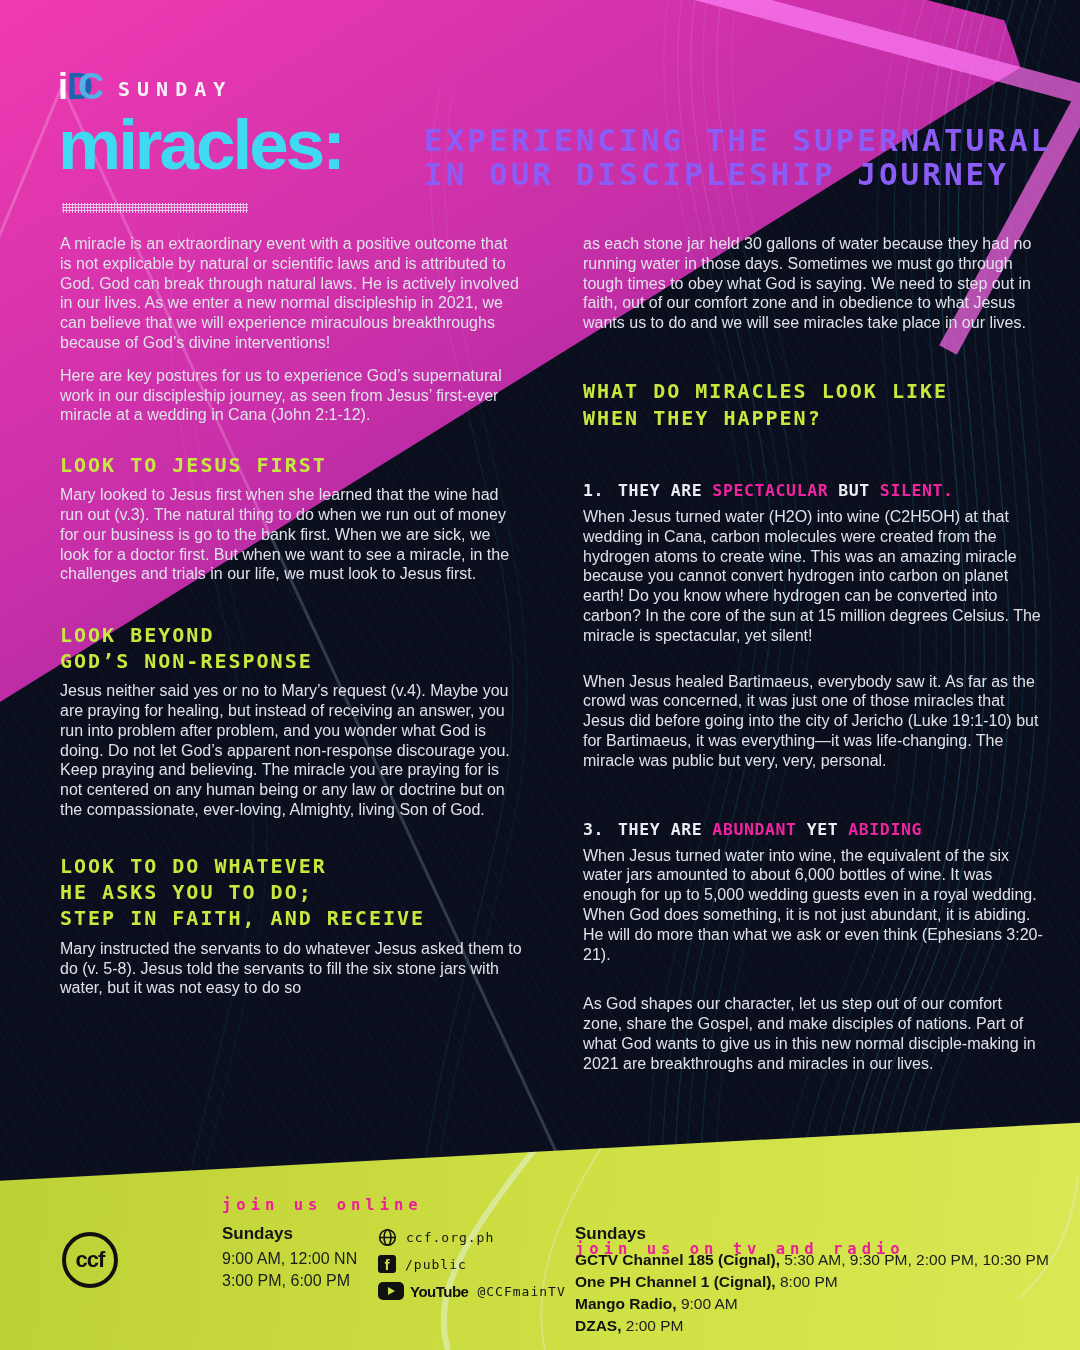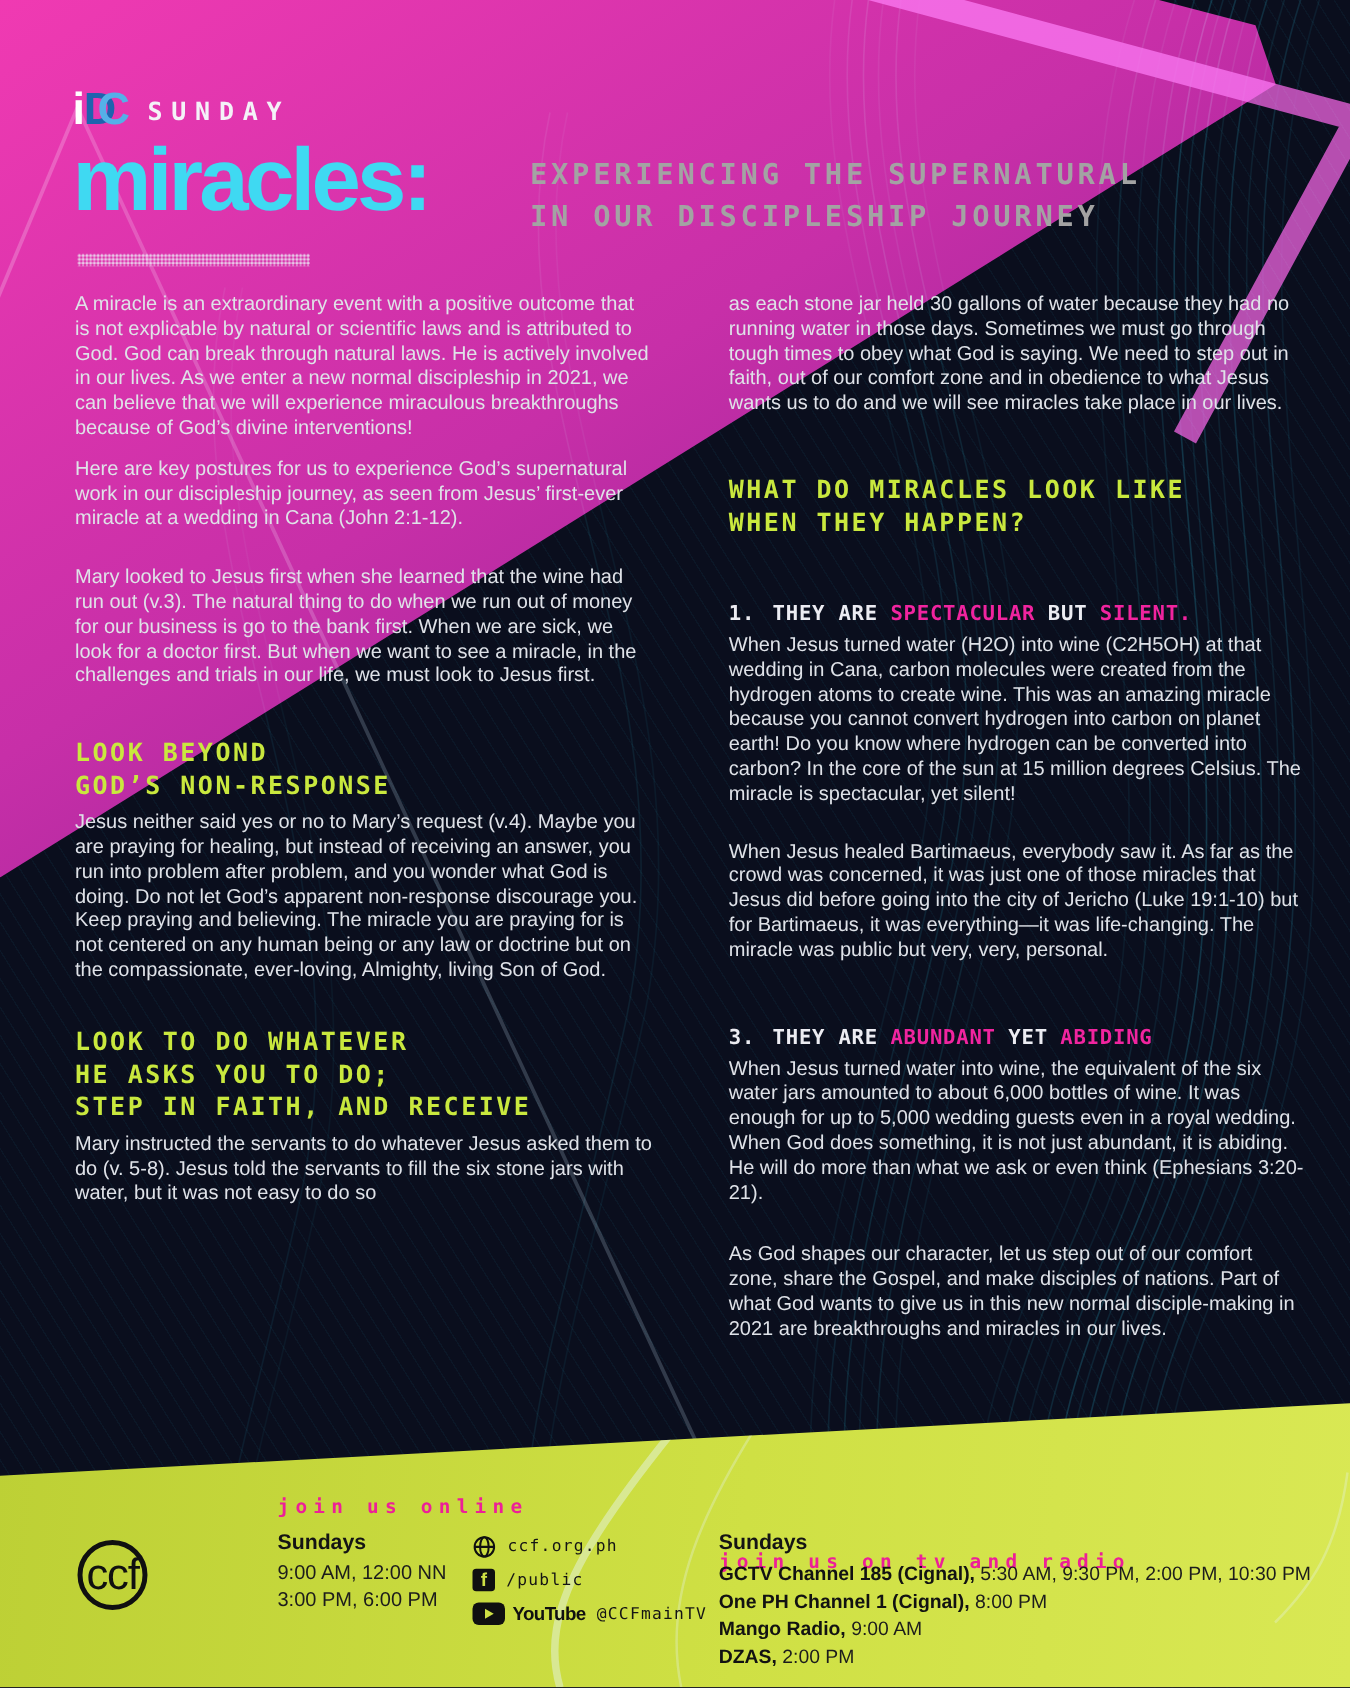--- a/index.html
+++ b/index.html
@@ -27,21 +27,21 @@
   .logo-row { position:absolute; left:58px; top:66px; display:flex; align-items:center; }
   .logo-word { font-weight:bold; font-size:36px; letter-spacing:-2px; display:flex; }
   .logo-i { color:#ffffff; }
   .logo-d { color:#1e63ae; margin-left:1px; }
   .logo-c { color:#55b0e8; margin-left:-13px; }
   .sunday-label { color:#f4f2f8; font-size:20px; letter-spacing:7px; margin-left:16px; padding-top:4px; }
   .page-title {
     position:absolute; left:58px; top:104px;
     font-weight:bold; font-size:71px; letter-spacing:-3px; color:#3fd9f2;
   }
-  .subtitle { position:absolute; left:424px; top:123px; color:#a3a3a3; font-size:23px; letter-spacing:3px; line-height:34px; white-space:nowrap; }
+  .subtitle { position:absolute; left:424px; top:123px; color:#8b5cf6; font-size:31px; letter-spacing:3px; line-height:34px; white-space:nowrap; }
   .halftone {
     position:absolute; left:62px; top:203px; width:186px; height:10px;
     background-image:radial-gradient(circle at 1.5px 1.5px, rgba(235,235,245,.95) 1px, transparent 1.4px);
     background-size:3px 3px; opacity:.85;
   }
   
   .cols {
     position:absolute; left:60px; top:234px; width:965px;
     display:grid; grid-template-columns:463px 462px; column-gap:60px;
   }
@@ -61,21 +61,21 @@
     position:absolute; left:0; top:1118px; width:1080px; height:232px;
     background:linear-gradient(95deg,#bdd035 0%,#cfe044 55%,#d9e854 100%);
     -webkit-clip-path:polygon(0 27%, 100% 2%, 100% 100%, 0 100%);
     clip-path:polygon(0 27%, 100% 2%, 100% 100%, 0 100%);
   }
   .footer svg.fcurve { position:absolute; inset:0; }
   .ccf-logo {
     position:absolute; left:62px; top:114px; width:56px; height:56px;
     border:4px solid #101010; border-radius:50%;
     display:flex; align-items:center; justify-content:center;
-    color:#101010; font-weight:normal; font-size:35px; letter-spacing:-1px;
+    color:#101010; font-weight:bold; font-size:22px; letter-spacing:-1px;
   }
   .f-heading { position:absolute; top:78px; color:#ed1f98; font-size:15.5px; letter-spacing:5px; white-space:nowrap; }
   .fh-online { left:222px; }
   .fh-tv { left:575px;margin-top:44px; }
   .f-day { font-weight:bold; font-size:17px; color:#141414; }
   .online-block { position:absolute; left:222px; top:106px; }
   .online-times { margin-top:4px; font-size:16px; line-height:22px; color:#1c1c1c; }
   .socials { position:absolute; left:378px; top:109px; display:flex; flex-direction:column; gap:7px; }
   .social-row { display:flex; align-items:center; gap:9px; height:20px; }
   .social-text { font-family:"DejaVu Sans Mono","Liberation Mono",monospace; font-size:13px; letter-spacing:1px; color:#141414; }
@@ -146,20 +146,23 @@
   </div>
 
   <div class="halftone"></div>
 
   <div class="cols">
 
     <div>
       <p class="body-text mb13">A miracle is an extraordinary event with a positive outcome that is not explicable by natural or scientific laws and is attributed to God. God can break through natural laws. He is actively involved in our lives. As we enter a new normal discipleship in 2021, we can believe that we will experience miraculous breakthroughs because of God’s divine interventions!</p>
       <p class="body-text mb27">Here are key postures for us to experience God’s supernatural work in our discipleship journey, as seen from Jesus’ first-ever miracle at a wedding in Cana (John 2:1-12).</p>
 
+      <div class="lime-h pxfont mb7">
+        <div>LOOK TO JESUS FIRST</div>
+      </div>
       <p class="body-text mb38">Mary looked to Jesus first when she learned that the wine had run out (v.3). The natural thing to do when we run out of money for our business is go to the bank first. When we are sick, we look for a doctor first. But when we want to see a miracle, in the challenges and trials in our life, we must look to Jesus first.</p>
 
       <div class="lime-h pxfont mb7">
         <div>LOOK BEYOND</div>
         <div>GOD’S NON-RESPONSE</div>
       </div>
       <p class="body-text mb33">Jesus neither said yes or no to Mary’s request (v.4). Maybe you are praying for healing, but instead of receiving an answer, you run into problem after problem, and you wonder what God is doing. Do not let God’s apparent non-response discourage you. Keep praying and believing. The miracle you are praying for is not centered on any human being or any law or doctrine but on the compassionate, ever-loving, Almighty, living Son of God.</p>
 
       <div class="lime-h pxfont mb8">
         <div>LOOK TO DO WHATEVER</div>

